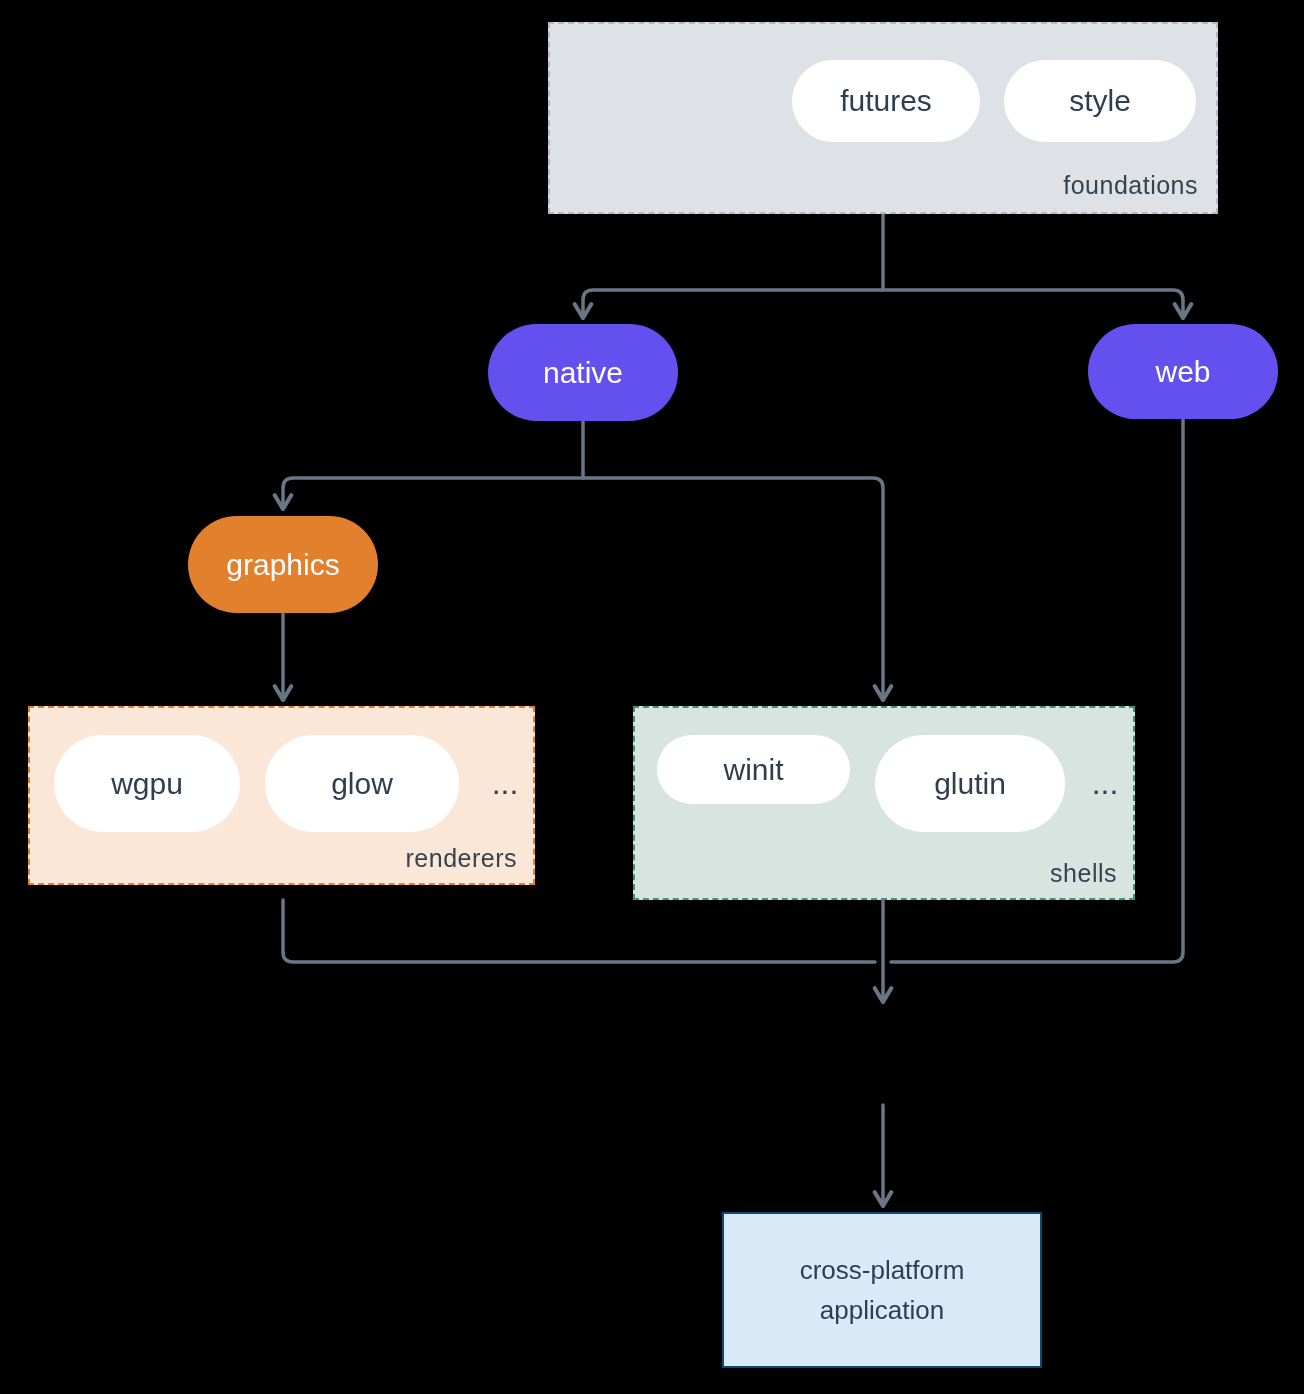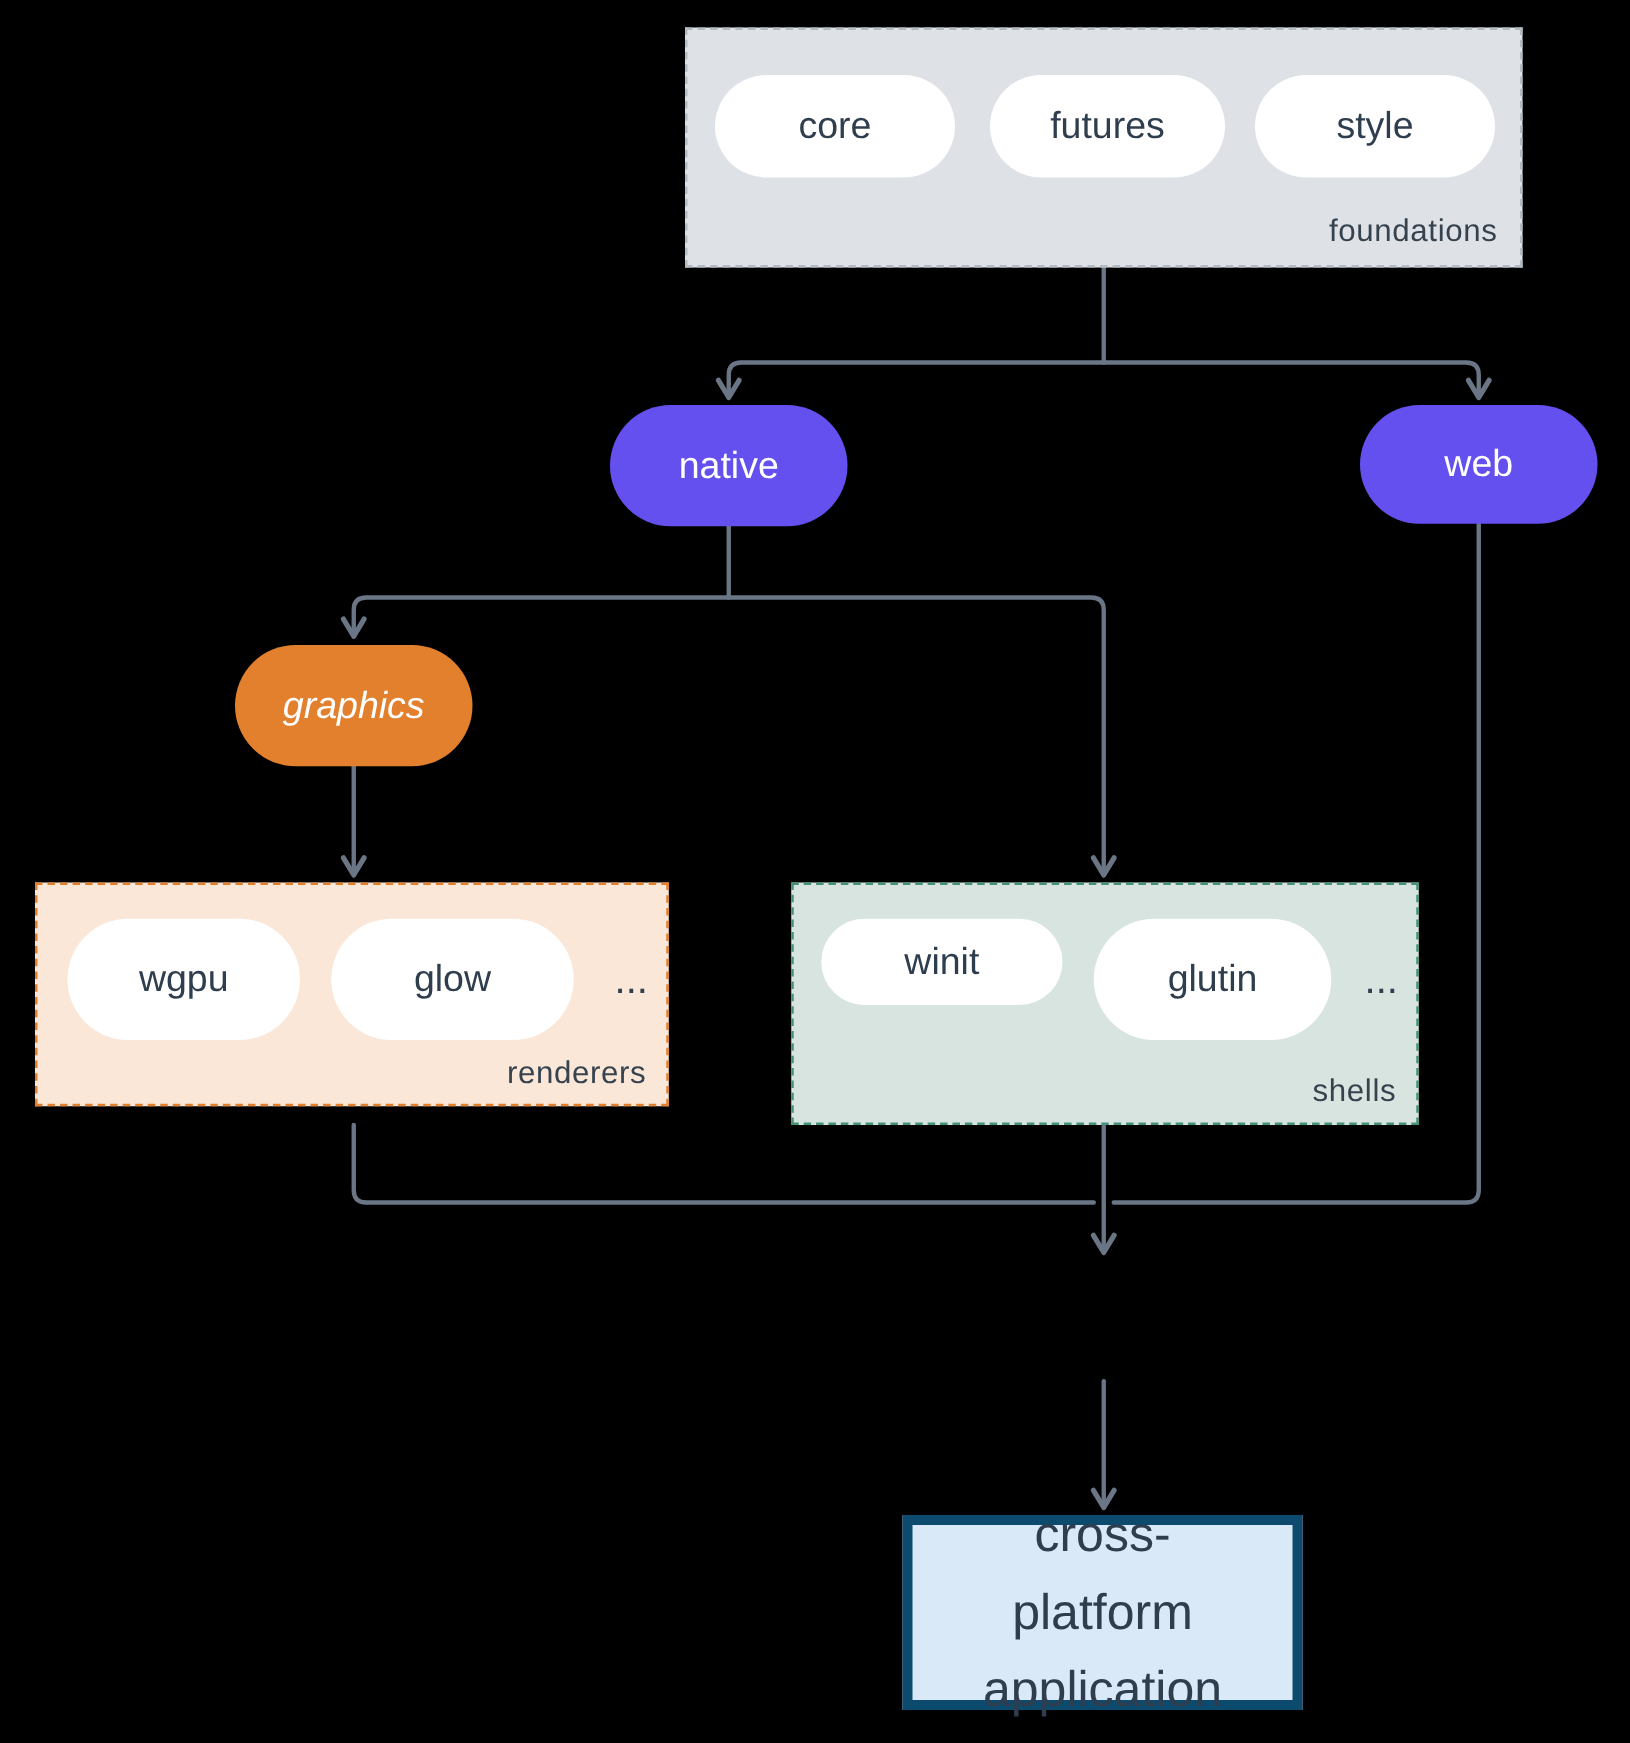--- a/index.html
+++ b/index.html
@@ -38,21 +38,21 @@
     align-items: center;
     justify-content: center;
     font-size: 30px;
     border-radius: 60px;
   }
   .pill.white {
     background: #ffffff;
     color: #2f3e4e;
   }
   .pill.purple { background: #6450ee; color: #ffffff; }
-  .pill.orange { background: #e2802e; color: #ffffff; font-style: italic; }
+  .pill.orange { background: #e2802e; color: #ffffff; }
   .pill.blue   { background: #2e8ede; color: #ffffff; }
 
   
   .g-foundations {
     left: 548px; top: 22px; width: 670px; height: 192px;
     background: #dee2e6;
     border: 2px dashed #b4bcc3;
   }
   .p-core    { left: 22px;  top: 36px; width: 192px; height: 82px; }
   .p-futures { left: 242px; top: 36px; width: 188px; height: 82px; text-align: center; }
@@ -95,27 +95,27 @@
   .e-shells { left: 435px; }
   .l-shells { right: 16px; bottom: 10px; }
 
   
   .p-iced { left: 788px; top: 1008px; width: 190px; height: 97px; }
 
   
   .g-application {
     left: 722px; top: 1212px; width: 320px; height: 156px;
     background: #d9e9f8;
-    border: 8px solid #0c4a6e;
+    border: 2px solid #0c4a6e;
     display: flex;
     align-items: center;
     justify-content: center;
     text-align: center;
     color: #2f3e4e;
-    font-size: 40px;
+    font-size: 26px;
     line-height: 1.55;
     padding: 0 28px;
   }
 </style>
 </head>
 <body>
 
 <div class="canvas">
 
   <svg class="arrows" viewBox="0 0 1304 1394">
@@ -131,21 +131,20 @@
       <path d="M283 509 L283 488 Q283 478 293 478 L873 478 Q883 478 883 488 L883 700" marker-start="url(#arrow)" marker-end="url(#arrow)"></path>
       <path d="M283 613 L283 700" marker-end="url(#arrow)"></path>
       <path d="M1183 419 L1183 952 Q1183 962 1173 962 L891 962"></path>
       <path d="M283 900 L283 952 Q283 962 293 962 L875 962"></path>
       <path d="M883 900 L883 1002" marker-end="url(#arrow)"></path>
       <path d="M883 1105 L883 1206" marker-end="url(#arrow)"></path>
     </g>
   </svg>
 
   <div class="group g-foundations">
-    <div class="pill white p-core">core</div>
     <div class="pill white p-futures">futures</div>
     <div class="pill white p-style">style</div>
     <div class="group-label l-foundations">foundations</div>
   </div>
 
   <div class="pill purple p-web">web</div>
   <div class="pill purple p-native">native</div>
 
   <div class="pill orange p-graphics">graphics</div>
 

